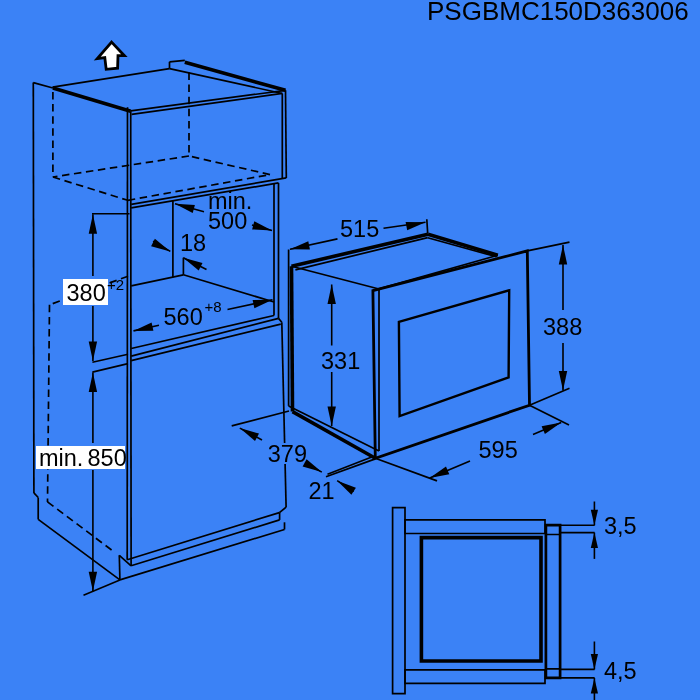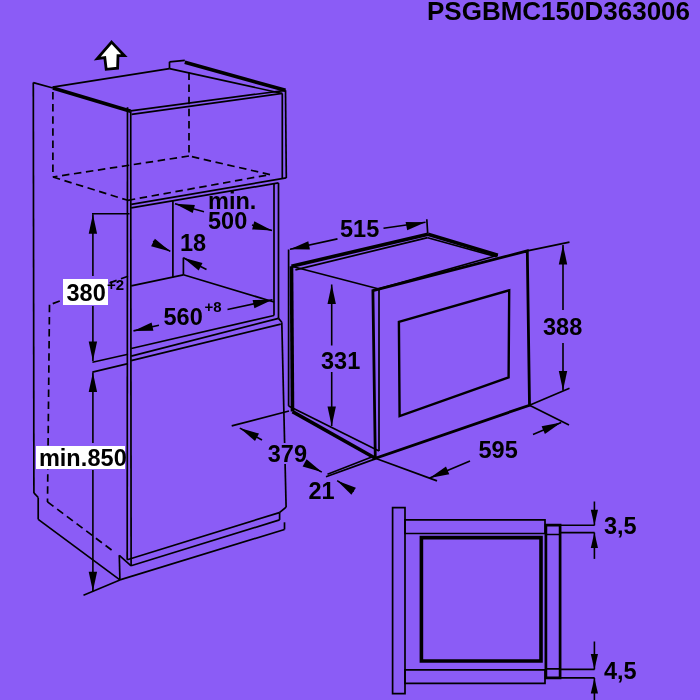--- a/index.html
+++ b/index.html
@@ -1,16 +1,16 @@
 <!DOCTYPE html>
 <html><head>
 <meta charset="utf-8">
 <style>
   html,body { margin:0; padding:0; background:#ffffff; }
-  .stage { position:relative; width:700px; height:700px; background:#8b5cf6;font-weight:bold; }
+  .stage { position:relative; width:700px; height:700px; background:#3b82f6; }
   svg { display:block; }
   .ln, .dim, .dash, .thick, .mid, .frame, .plate, .arrow-outline { stroke:#000; }
   .ln    { fill:none; stroke-width:1.7; }
   .dim   { fill:none; stroke-width:1.6; }
   .dash  { fill:none; stroke-width:1.7; stroke-dasharray:7.5 4.6; }
   .thick { fill:none; stroke-width:3.6; }
   .mid   { fill:none; stroke-width:2.4; }
   .frame { fill:none; stroke-width:2.8; }
   .plate { fill:none; stroke-width:2.7; }
   .arrow-outline { stroke-width:2.8; stroke-linejoin:miter; }

